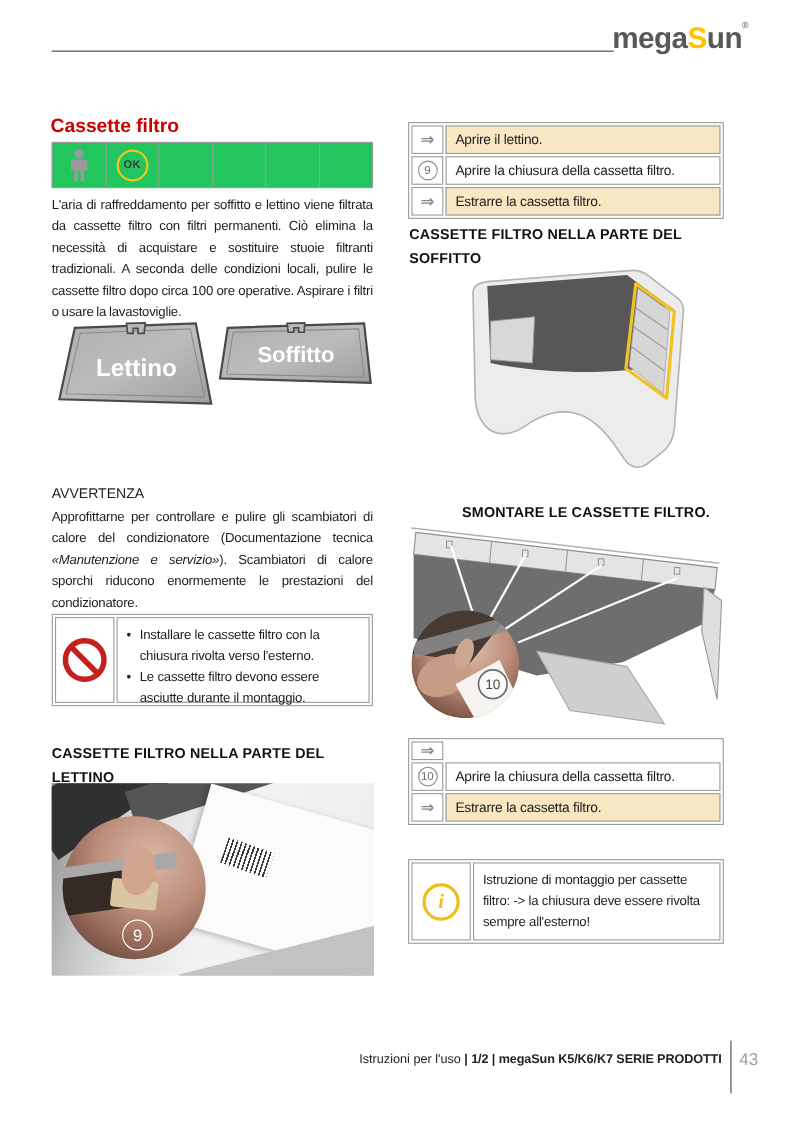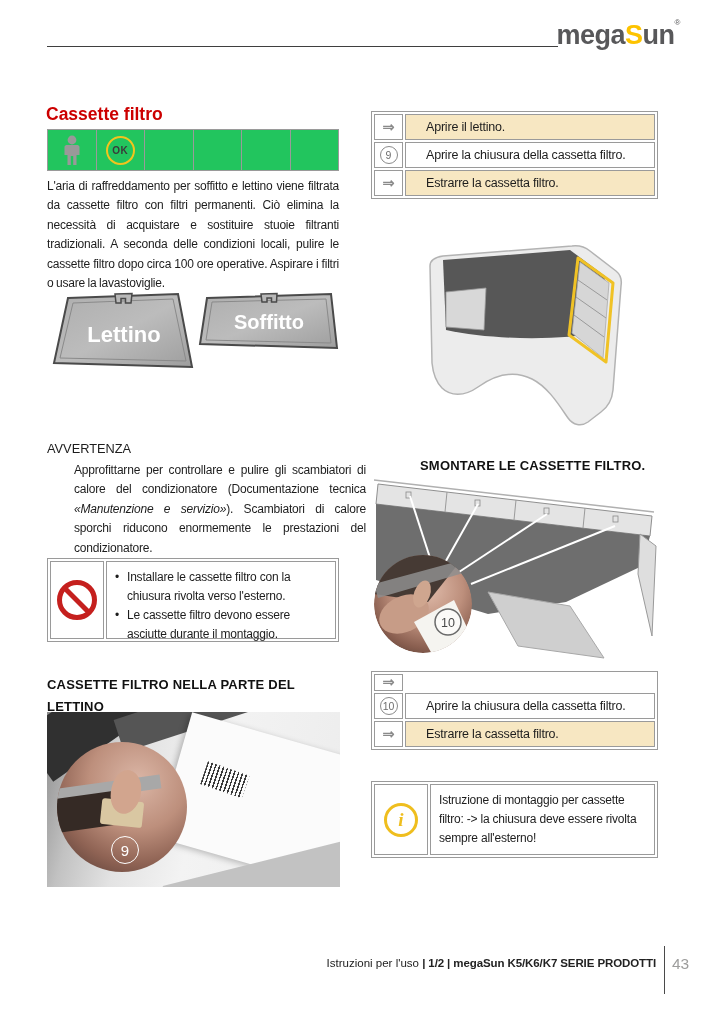--- a/index.html
+++ b/index.html
@@ -18,21 +18,21 @@
   .icon-table{left:47px;top:129px;width:292px;height:42px;border:1px solid #9a9a9a;display:flex;box-sizing:border-box;background:#22c55e;}
   .icon-table .cell{flex:1;display:flex;align-items:center;justify-content:center;}
   .icon-table .cell + .cell{border-left:1px solid #9a9a9a;}
   .ok-circle{width:29px;height:29px;border:2px solid #F2C41D;border-radius:50%;display:flex;align-items:center;justify-content:center;
              font-size:10px;font-weight:bold;color:#3a3a3a;letter-spacing:.5px;box-sizing:border-box;}
 
   .body-par{font-size:12px;line-height:19.4px;letter-spacing:-0.2px;word-spacing:-0.6px;text-align:justify;}
   .intro{left:47px;top:177px;width:292px;}
   .note{left:47px;top:383px;width:292px;}
   .avv-title{left:47px;top:441px;font-size:12.8px;}
-  .avv-par{left:47px;top:461px;width:292px;margin-left:27px;}
+  .avv-par{left:47px;top:461px;width:292px;}
   .ital{font-style:italic;}
 
   .filter-lettino{left:52px;top:291px;}
   .filter-soffitto{left:198px;top:291px;}
   .filter-label{font-weight:bold;fill:#fff;font-family:"Liberation Sans",sans-serif;}
 
   
   .dblbox{border:1px solid #9a9a9a;background:#fff;padding:2px;display:flex;gap:2px;box-sizing:border-box;}
   .dbl-icon{width:52px;border:1px solid #9a9a9a;display:flex;align-items:center;justify-content:center;flex:none;}
   .dbl-body{flex:1;border:1px solid #9a9a9a;padding:6px 8px 6px 8px;font-size:12px;line-height:19px;letter-spacing:-0.2px;}
@@ -66,21 +66,21 @@
   .pc-thumb{left:54px;top:28px;width:30px;height:44px;background:#d2a58e;border-radius:46% 54% 48% 52%;transform:rotate(14deg);}
   .badge-9{left:64px;top:124px;width:28px;height:28px;border:1.6px solid #fff;border-radius:50%;
            color:#fff;font-size:15px;display:flex;align-items:center;justify-content:center;box-sizing:border-box;}
 
   
   .steps{border:1px solid #9a9a9a;background:#fff;padding:2px;display:flex;flex-direction:column;gap:2px;box-sizing:border-box;}
   .steps-1{left:371px;top:111px;width:287px;}
   .steps-2{left:371px;top:671px;width:287px;}
   .step-row{display:flex;gap:2px;}
   .cell-icon{width:27px;border:1px solid #9a9a9a;display:flex;align-items:center;justify-content:center;background:#fff;flex:none;}
-  .cell-text{flex:1;border:1px solid #9a9a9a;padding:5px 20px;font-size:12.5px;display:flex;align-items:center;letter-spacing:-0.2px;}
+  .cell-text{flex:1;border:1px solid #9a9a9a;padding:5px 8px;font-size:12.5px;display:flex;align-items:center;letter-spacing:-0.2px;}
   .step-row.beige .cell-text{background:#F7E7C2;}
   .arrow-glyph{font-family:"DejaVu Sans",sans-serif;font-size:15px;font-weight:bold;color:#8a8a8a;line-height:1;}
   .circnum{width:18px;height:18px;border:1px solid #8a8a8a;border-radius:50%;display:flex;align-items:center;justify-content:center;
            font-size:10.5px;color:#6e6e6e;box-sizing:border-box;}
 
   
   .illus1{left:380px;top:240px;}
   .illus2{left:370px;top:474px;}
 
   
@@ -197,20 +197,21 @@
       <div class="cell-text">Aprire la chiusura della cassetta filtro.</div>
     </div>
     <div class="step-row beige">
       <div class="cell-icon">
           <span class="arrow-glyph">⇒</span>
         </div>
       <div class="cell-text">Estrarre la cassetta filtro.</div>
     </div>
   </div>
 
+  <div class="abs sec-heading soffitto-heading">CASSETTE FILTRO NELLA PARTE DEL SOFFITTO</div>
 
   <svg class="abs illus1" width="276" height="210" viewBox="0 0 276 210">
     <path d="M50,26 C50,20 56,17 63,16 L192,6 C200,5 205,7 210,11 L236,31 C241,35 242,40 241,46 L233,150 C232,160 228,167 221,172 L208,182 C201,187 193,185 188,178 C179,165 168,147 152,139 C132,129 112,137 98,147 C84,157 70,156 62,148 C55,141 53,133 52,123 Z" fill="#ececec" stroke="#b3b3b3" stroke-width="1.5"></path>
     <path d="M63,20 L190,10 L225,36 L221,92 C180,101 112,100 66,90 Z" fill="#575757"></path>
     <path d="M66,52 L106,48 L104,90 L66,87 Z" fill="#d8d8d8" stroke="#9a9a9a" stroke-width="0.8"></path>
     <path d="M200,22 L229,43 L223,118 L192,93 Z" fill="#d6d6d6" stroke="#aaa" stroke-width="0.8"></path>
     <path d="M198,40 L227,60 M196,57 L226,78 M194,75 L224,97" stroke="#9a9a9a" stroke-width="1" fill="none"></path>
     <path d="M198,18 L233,43 L226,122 L189,95 Z" fill="none" stroke="#F0C226" stroke-width="3" stroke-linejoin="round"></path>
   </svg>
 

